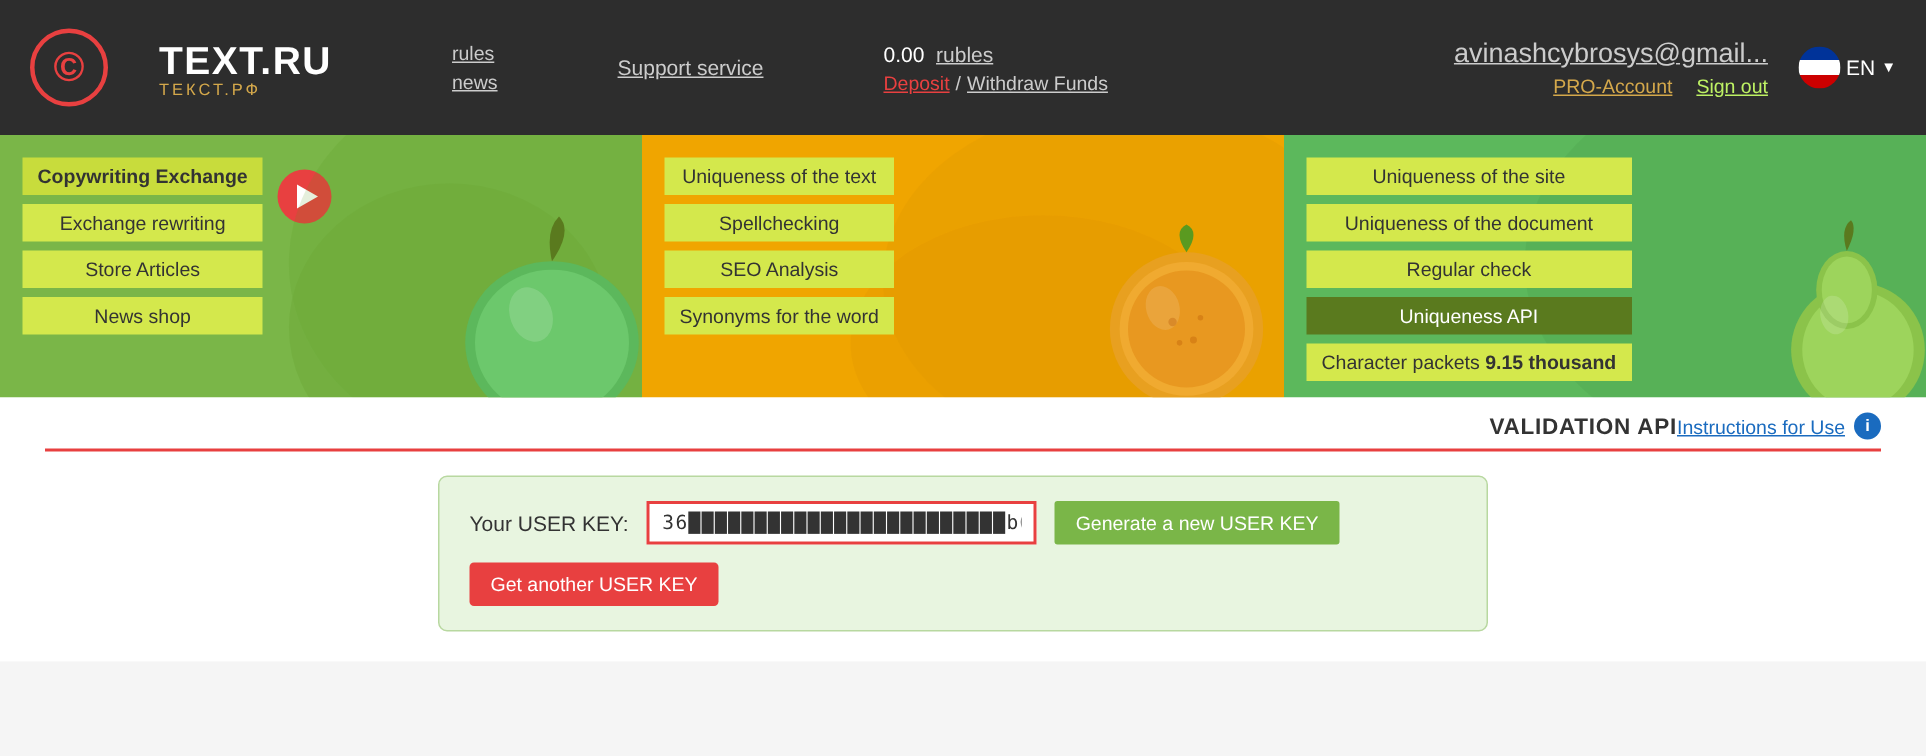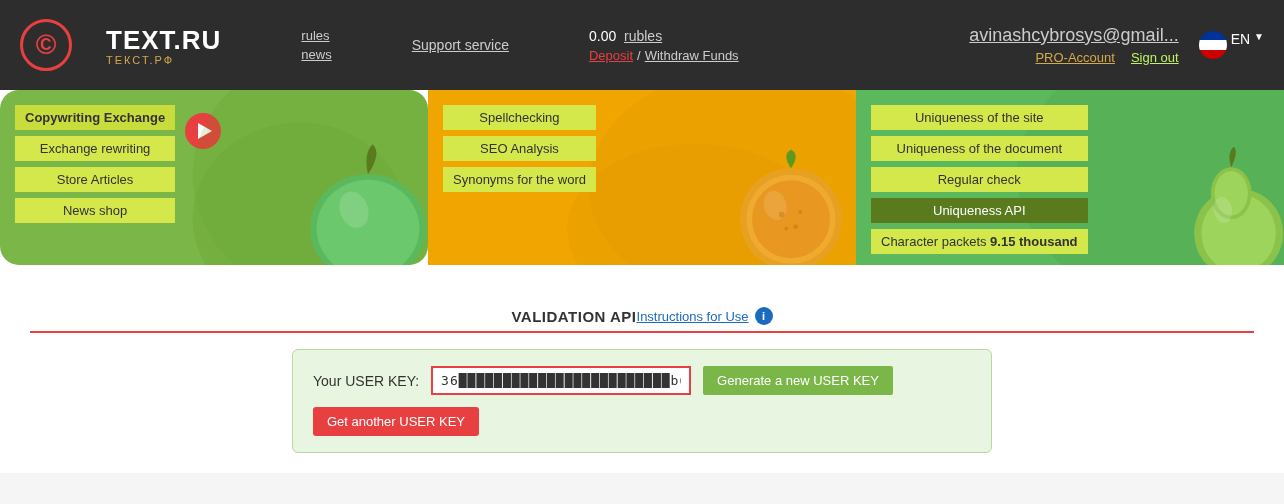--- a/index.html
+++ b/index.html
@@ -91,20 +91,21 @@
       flex-direction: column;
       align-items: flex-end;
       gap: 4px;
     }
     .user-email { color: #ccc; text-decoration: underline; cursor: pointer; font-size: 18px; }
     .user-actions { display: flex; gap: 16px; }
     .pro-link { color: #d4a84b; text-decoration: underline; cursor: pointer; font-size: 13px; }
     .signout-link { color: #bef264; text-decoration: underline; cursor: pointer; font-size: 13px; }
     .lang-area {
       display: flex;
+      align-items: center;
       margin-left: 20px;
       gap: 4px;
       cursor: pointer;
     }
     .flag-circle {
       width: 28px;
       height: 28px;
       border-radius: 50%;
       overflow: hidden;
       display: flex;
@@ -128,21 +129,21 @@
 
     
     .panel {
       flex: 1;
       position: relative;
       overflow: hidden;
       display: flex;
       align-items: flex-start;
       padding: 15px;
     }
-    .panel-1 { background: #7ab648; border-radius: 19px; }
+    .panel-1 { background: #7ab648; }
     .panel-2 { background: #f0a500; }
     .panel-3 { background: #5cb85c; }
 
     .panel-buttons {
       display: flex;
       flex-direction: column;
       gap: 6px;
       z-index: 2;
       position: relative;
     }
@@ -204,25 +205,24 @@
     }
 
     
     .bottom-section {
       padding: 10px 30px 20px 30px;
       background: #fff;
     }
     .validation-header {
       display: flex;
       align-items: center;
-      justify-content: center;
+      justify-content: flex-end;
       border-bottom: 2px solid #e84040;
       padding-bottom: 6px;
       margin-bottom: 16px;
-      margin-top: 32px;
     }
     .validation-title {
       font-size: 15px;
       font-weight: bold;
       color: #333;
       letter-spacing: 0.5px;
     }
     .instructions-link {
       display: flex;
       align-items: center;
@@ -381,20 +381,21 @@
         <ellipse cx="55" cy="80" rx="15" ry="20" fill="rgba(255,255,255,0.15)" transform="rotate(-20,55,80)"></ellipse>
       </svg>
     </div>
 
     <div class="panel panel-2">
       <svg class="swirl-bg" viewBox="0 0 400 175">
         <ellipse cx="300" cy="90" rx="150" ry="110" fill="#cc8800" opacity="0.4"></ellipse>
         <ellipse cx="250" cy="130" rx="120" ry="80" fill="#bb7700" opacity="0.3"></ellipse>
       </svg>
       <div class="panel-buttons">
+        <button class="panel-btn btn-secondary">Uniqueness of the text</button>
         <button class="panel-btn btn-secondary">Spellchecking</button>
         <button class="panel-btn btn-secondary">SEO Analysis</button>
         <button class="panel-btn btn-secondary">Synonyms for the word</button>
       </div>
 
       <svg class="orange-deco" viewBox="0 0 130 140">
         <circle cx="65" cy="80" r="55" fill="#e8a020"></circle>
         <circle cx="65" cy="80" r="48" fill="#f0aa30"></circle>
         <circle cx="65" cy="80" r="42" fill="#e89820"></circle>
         <path d="M65 25 Q75 10 65 5 Q55 10 65 25Z" fill="#5a9a20"></path>

